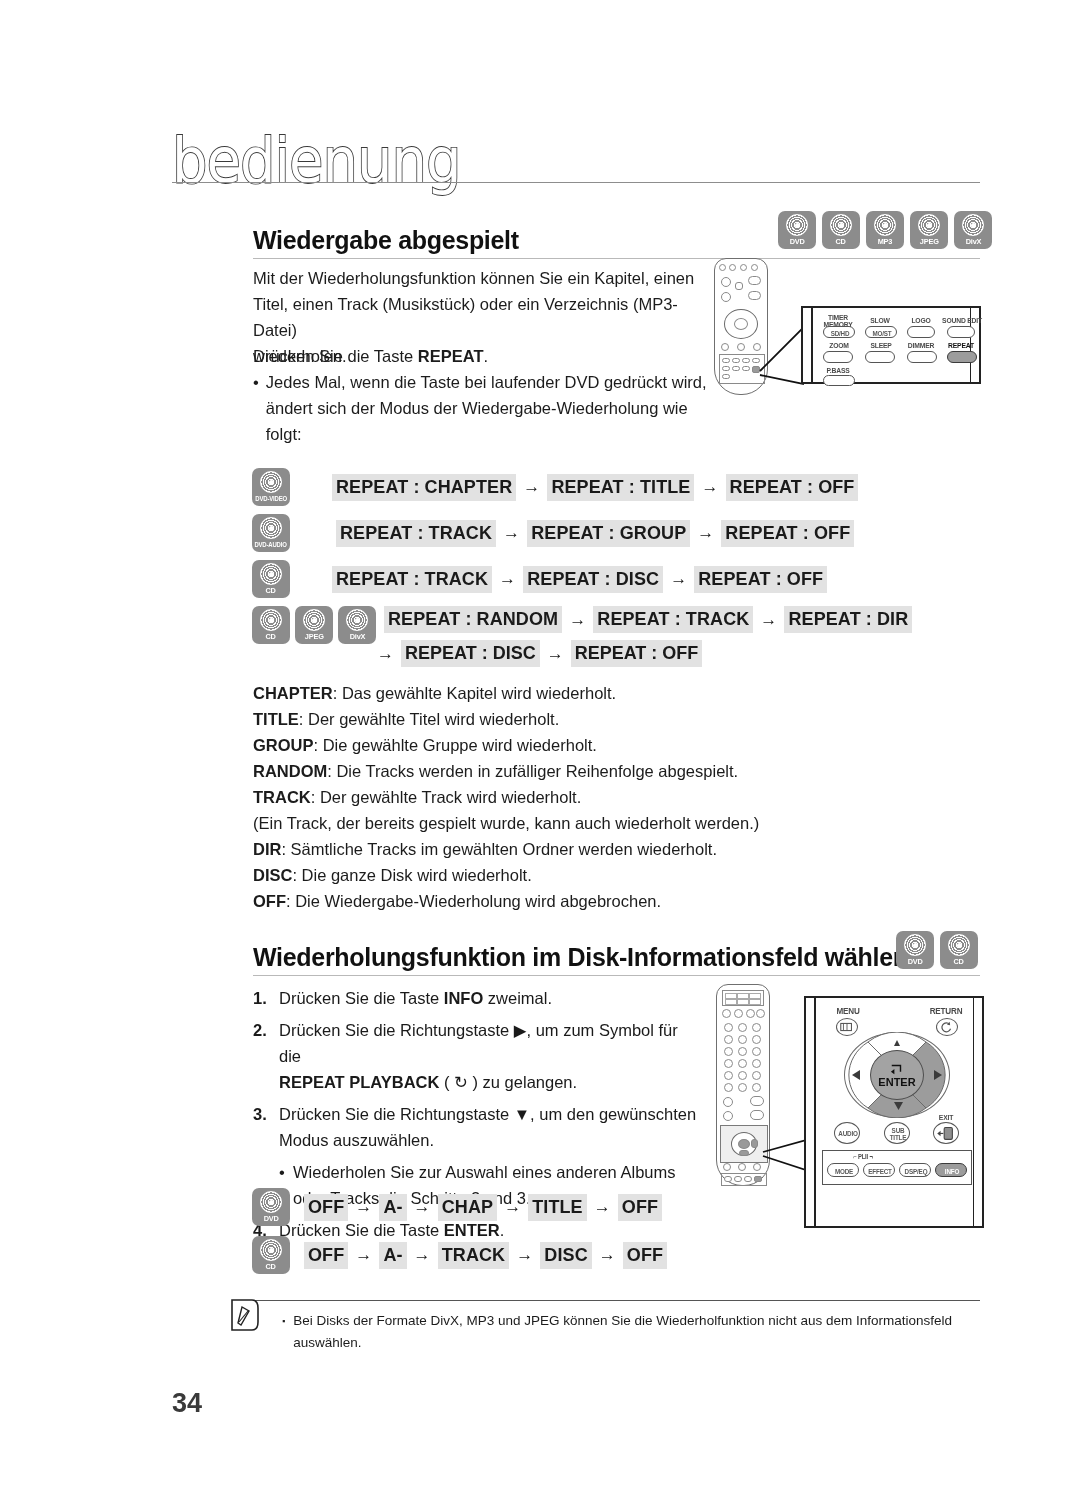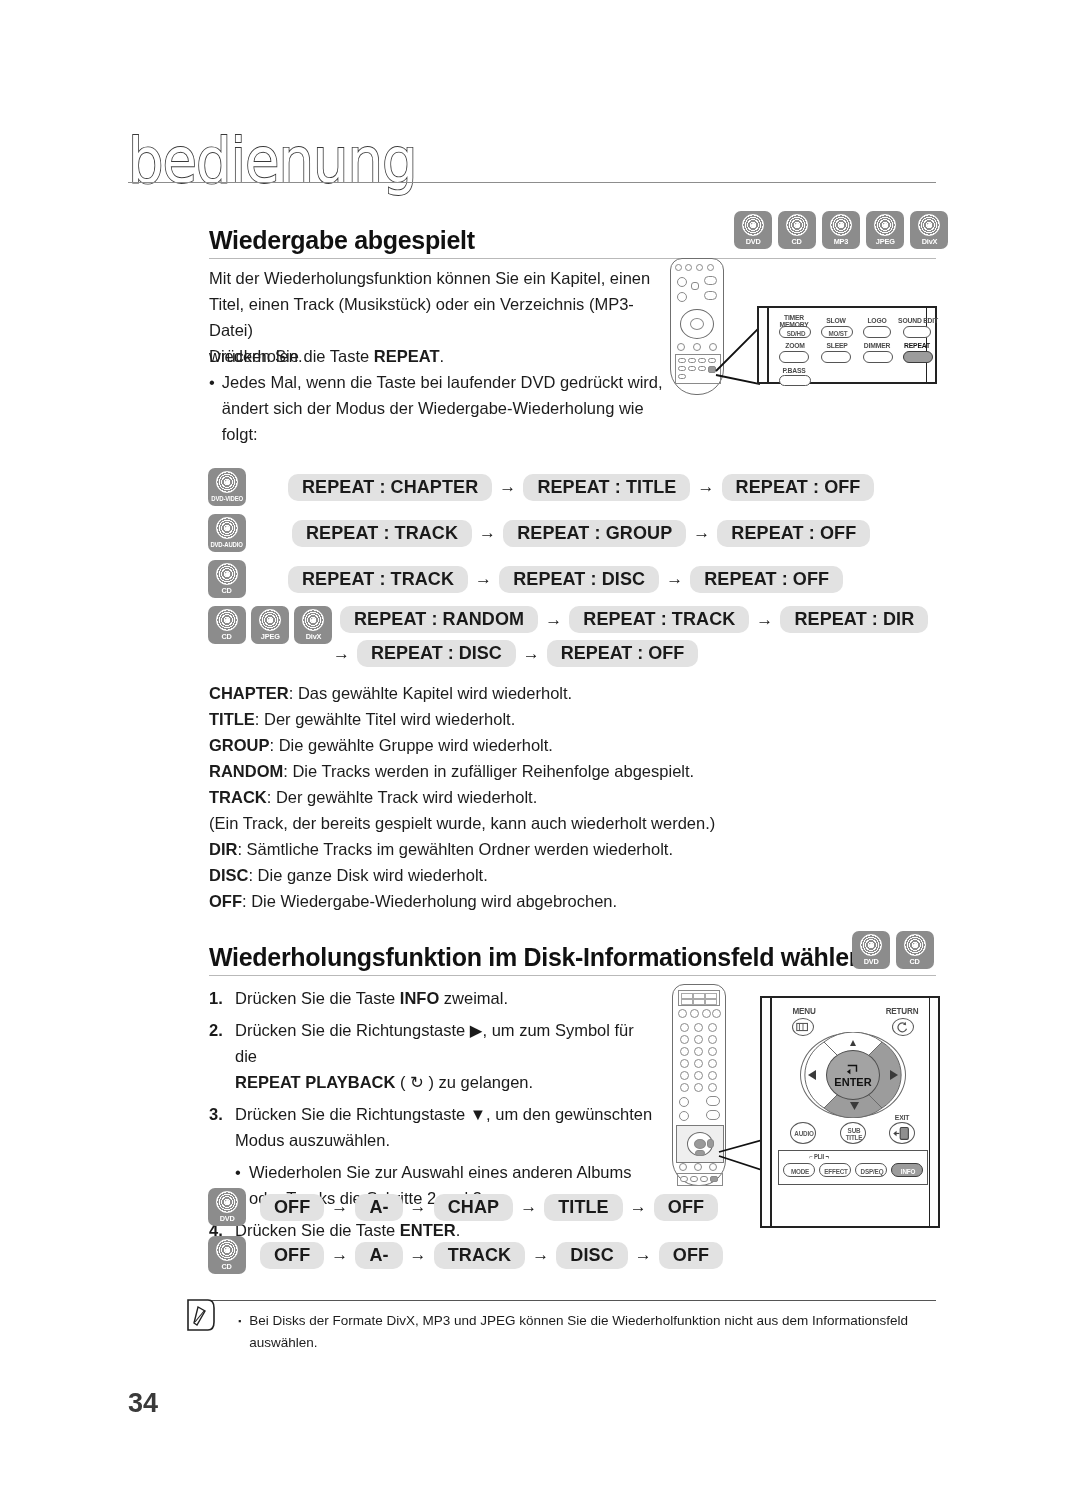--- a/index.html
+++ b/index.html
@@ -13,20 +13,21 @@
     position: relative;
     font-family: "Liberation Sans", sans-serif;
     color: #1a1a1a;
     overflow: hidden;
   }
 
   
   .page {
     position: absolute;
     inset: 0;
+    margin-left: 44px;
   }
 
   .chapter-title {
     position: absolute;
     left: 128px;
     top: 124px;
     font-size: 56px;
     font-weight: 400;
     letter-spacing: -1px;
     color: #2b2b2b;
@@ -160,23 +161,22 @@
   .seq-items {
     display: flex;
     align-items: center;
     flex-wrap: wrap;
     font-size: 18px;
     font-weight: bold;
     letter-spacing: 0.1px;
   }
   .chip {
     background: #e2e2e2;
-    padding: 3px 14px;
+    padding: 3px 4px;
     white-space: nowrap;
-    border-radius: 10px;
   }
   .arrow {
     padding: 0 7px;
     font-weight: normal;
     font-size: 17px;
   }
   .seq-line2 {
     display: flex;
     align-items: center;
     font-size: 18px;

